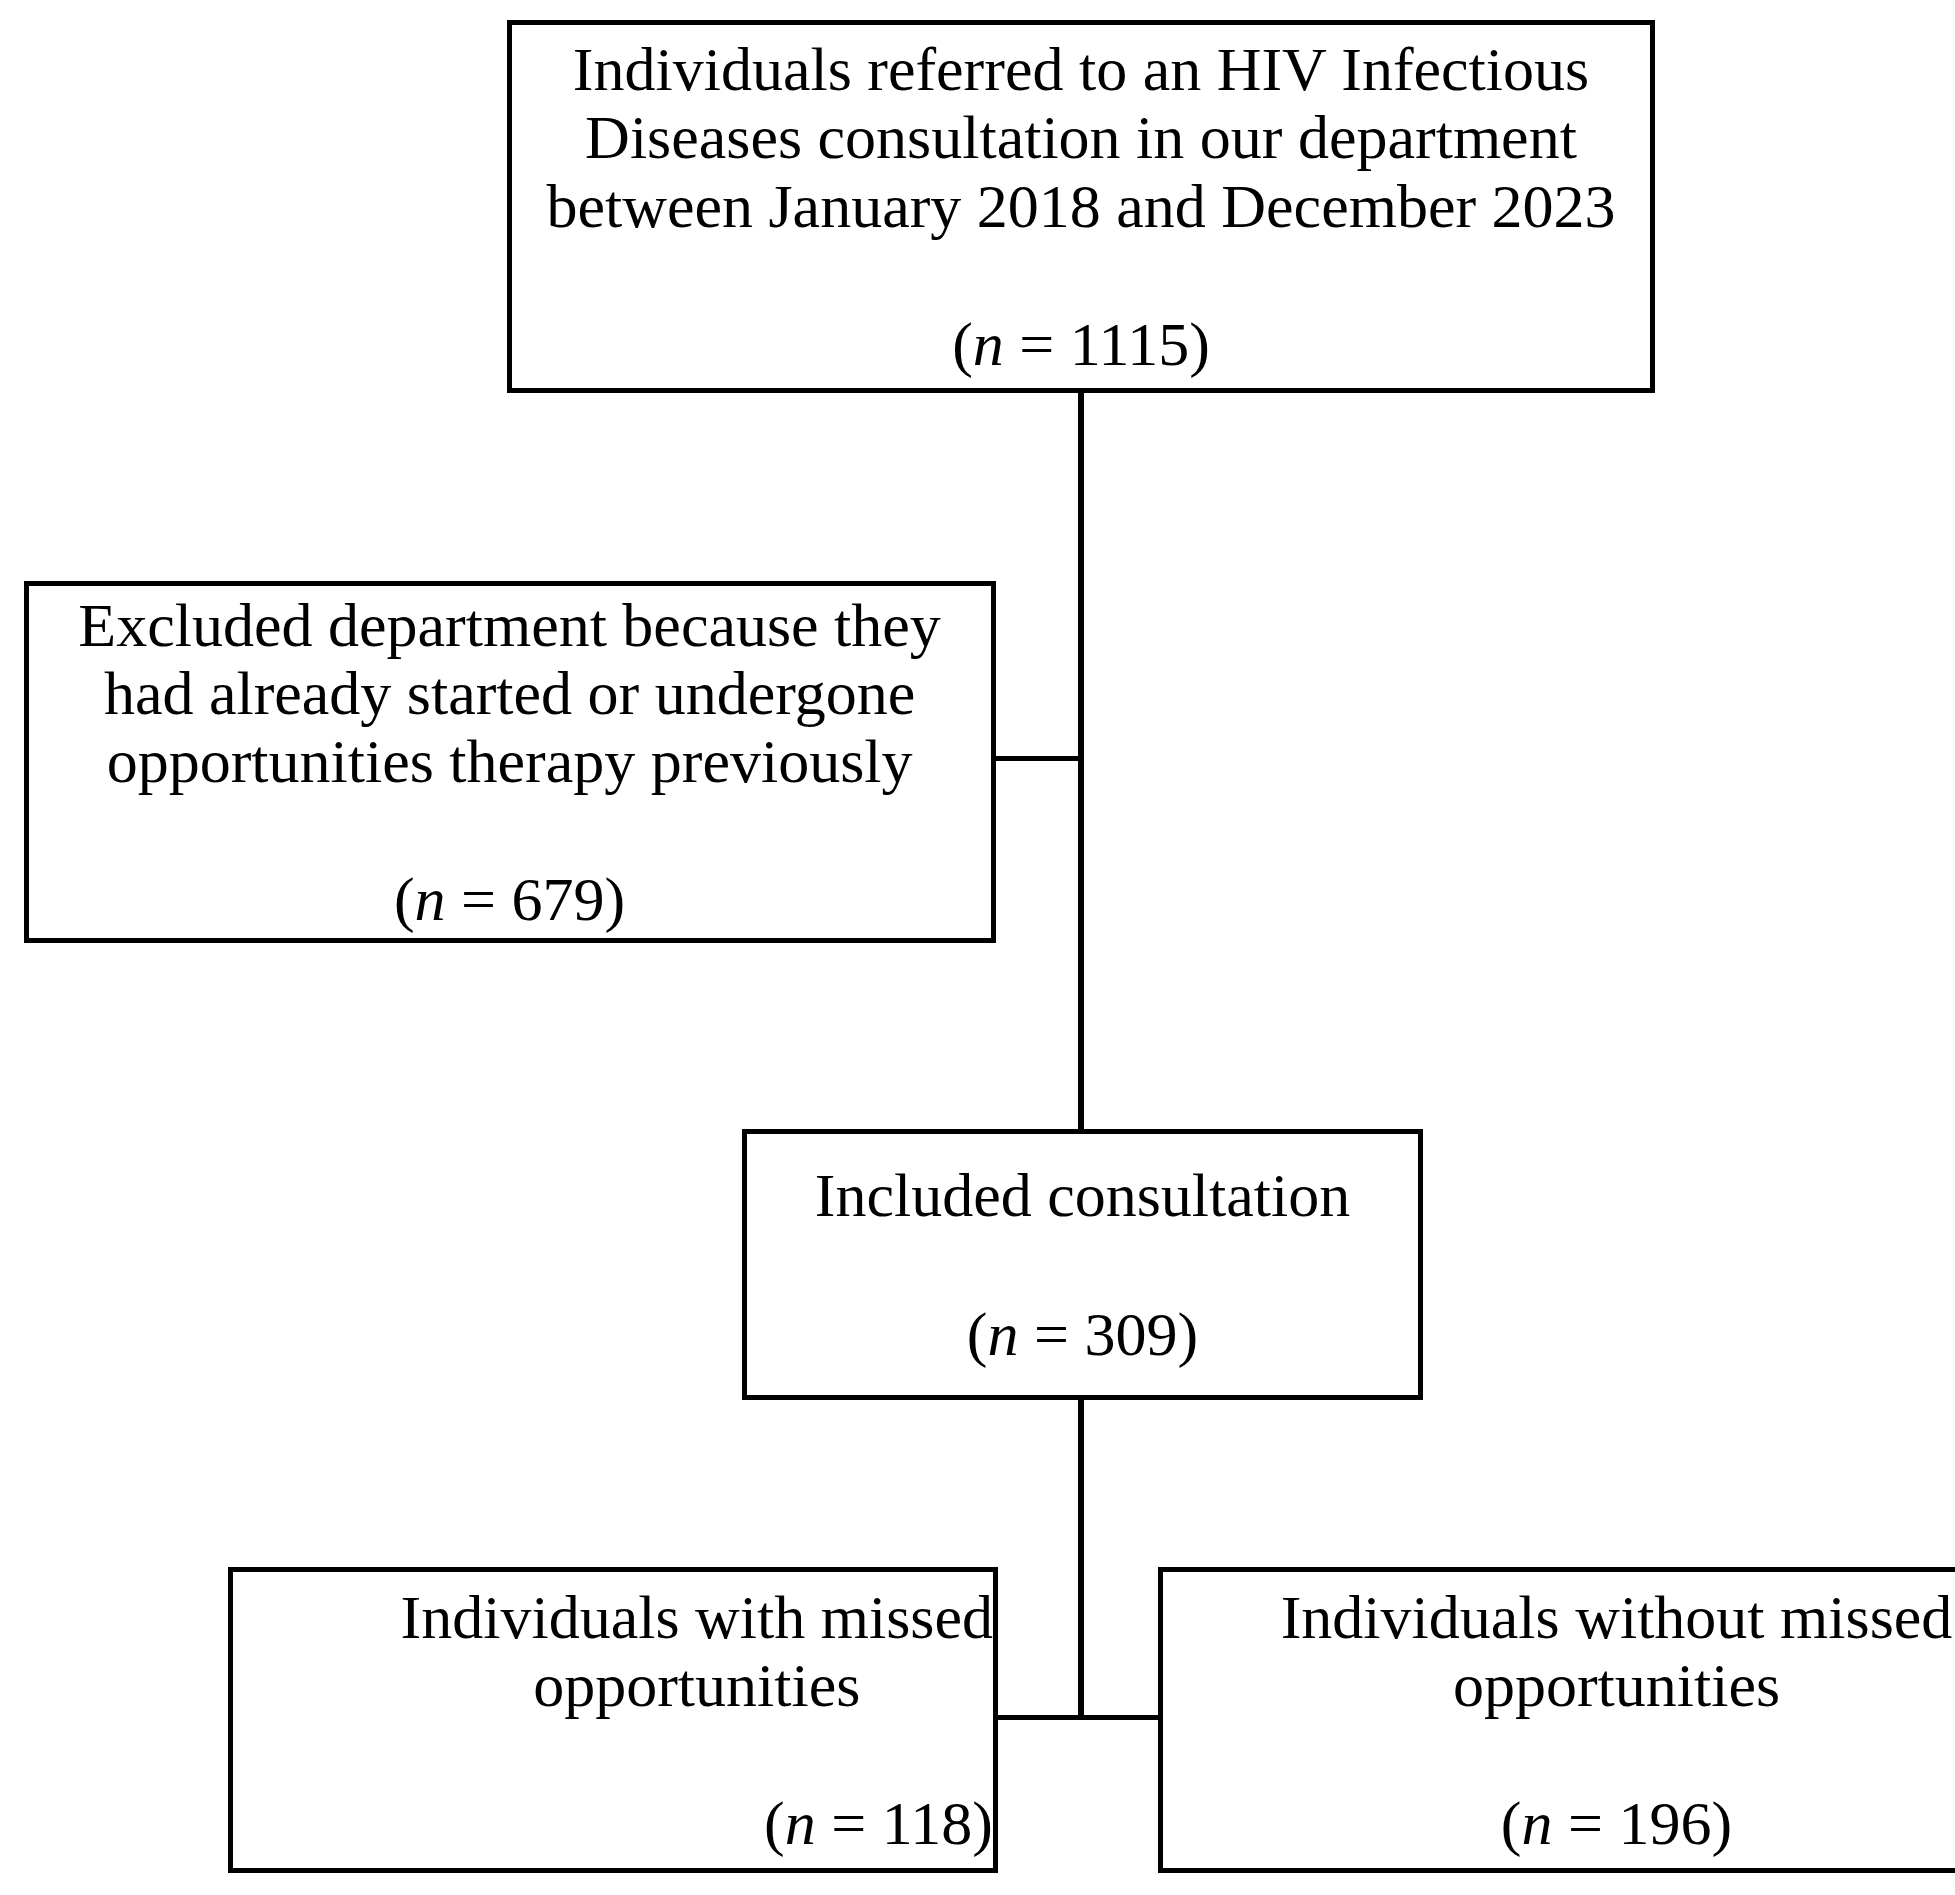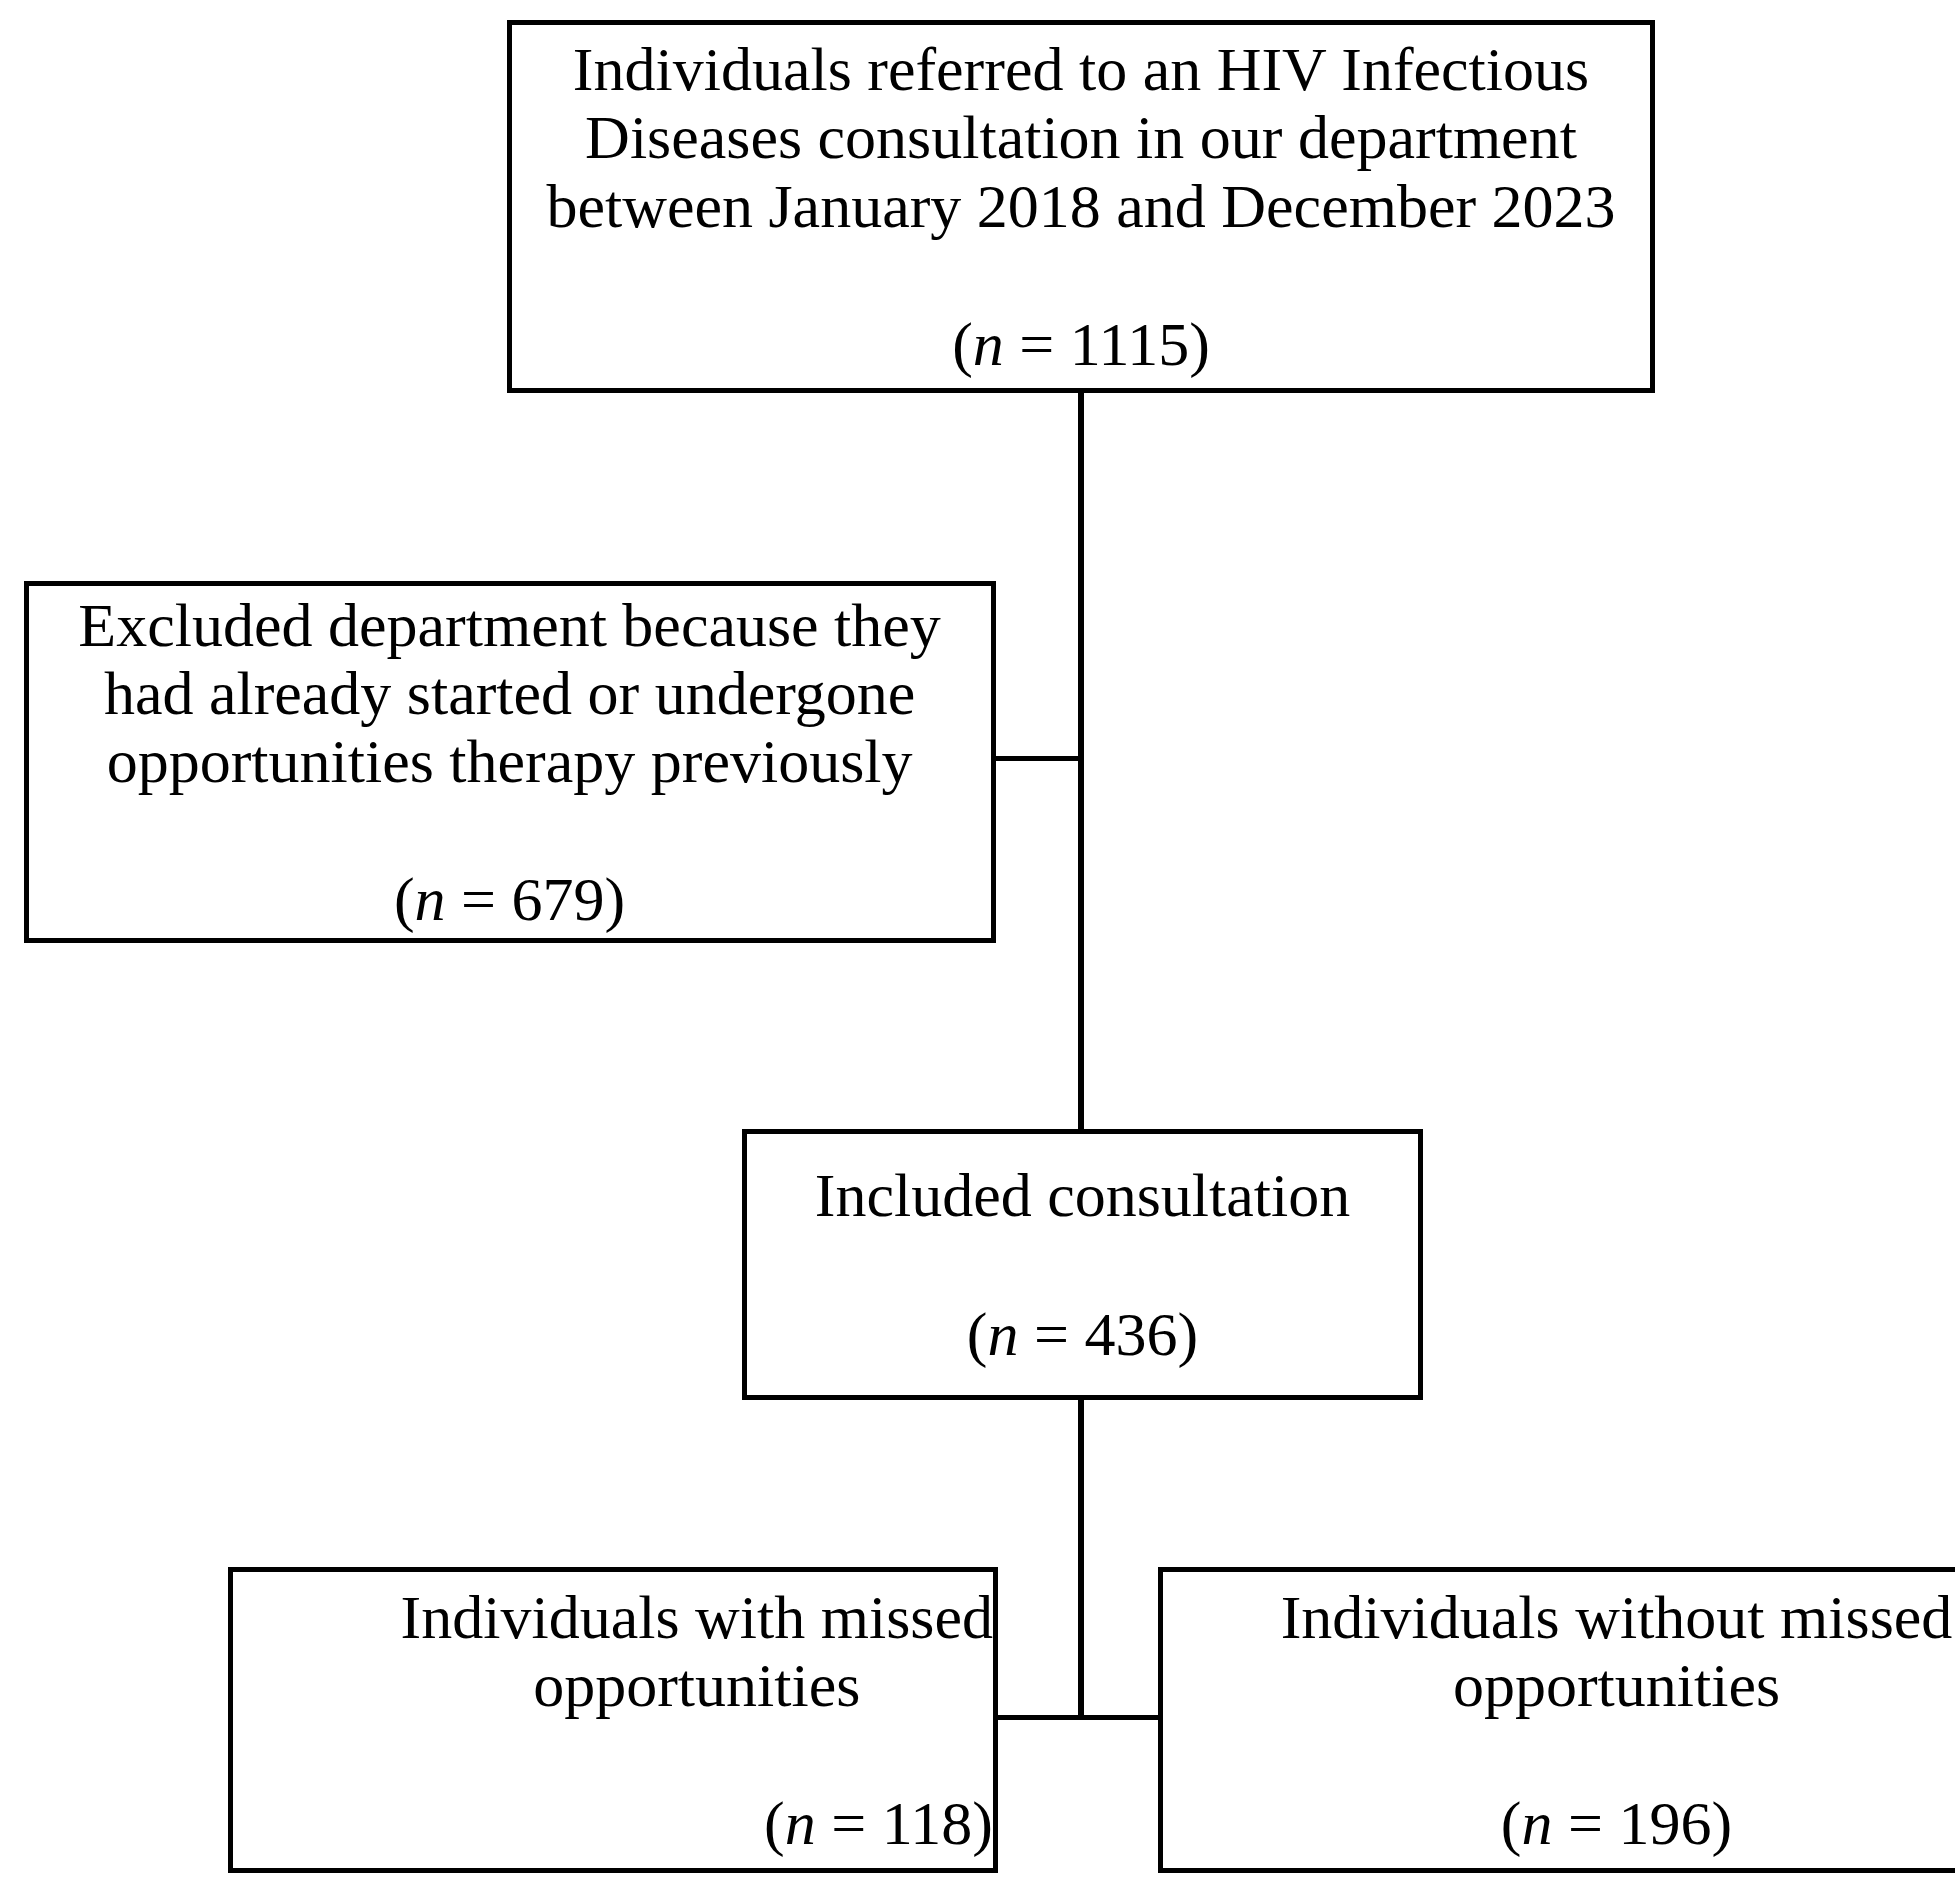--- a/index.html
+++ b/index.html
@@ -85,21 +85,21 @@
         <div class="line">had already started or undergone</div>
         <div class="line">opportunities therapy previously</div>
       </div>
     <div class="n-line"><span>(</span><span class="n-var">n</span><span> = </span><span>679</span><span>)</span></div>
   </div>
 
   <div class="box" id="box-included">
     <div class="box-lines">
         <div class="line">Included consultation</div>
       </div>
-    <div class="n-line"><span>(</span><span class="n-var">n</span><span> = </span><span>436</span><span>)</span></div>
+    <div class="n-line"><span>(</span><span class="n-var">n</span><span> = </span><span>309</span><span>)</span></div>
   </div>
 
   <div class="box" id="box-missed">
     <div class="box-lines">
         <div class="line">Individuals with missed</div>
         <div class="line">opportunities</div>
       </div>
     <div class="n-line"><span>(</span><span class="n-var">n</span><span> = </span><span>118</span><span>)</span></div>
   </div>
 

